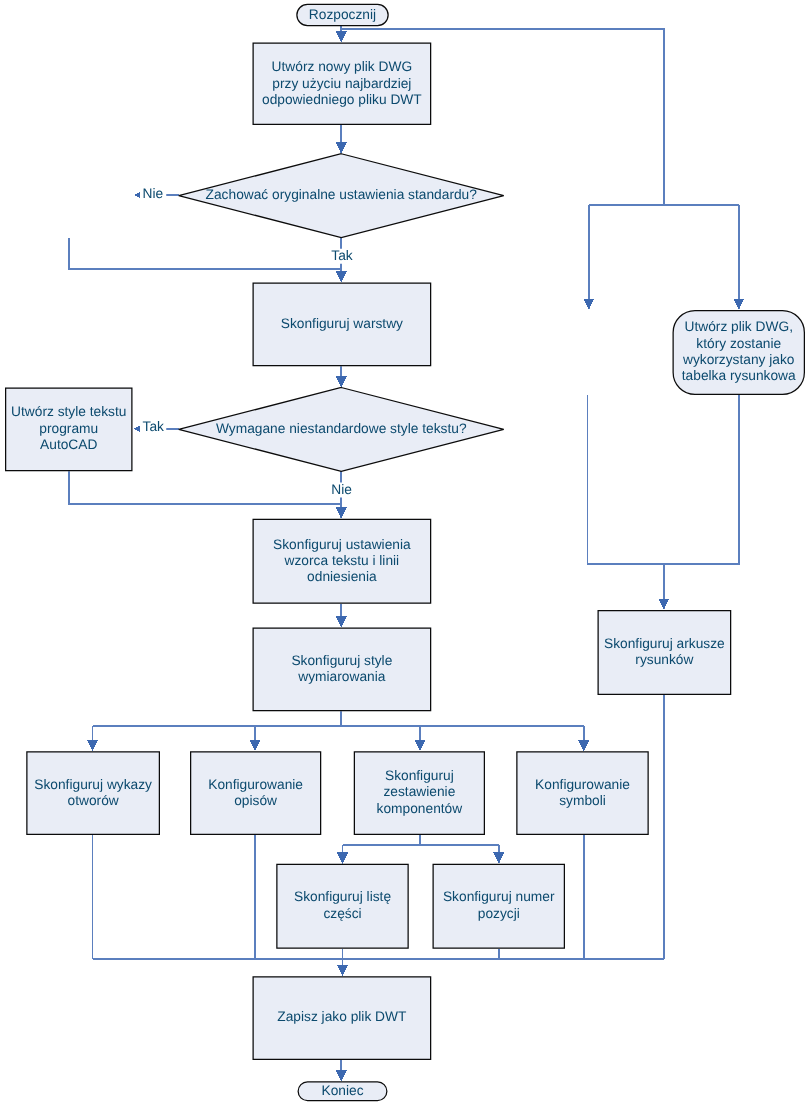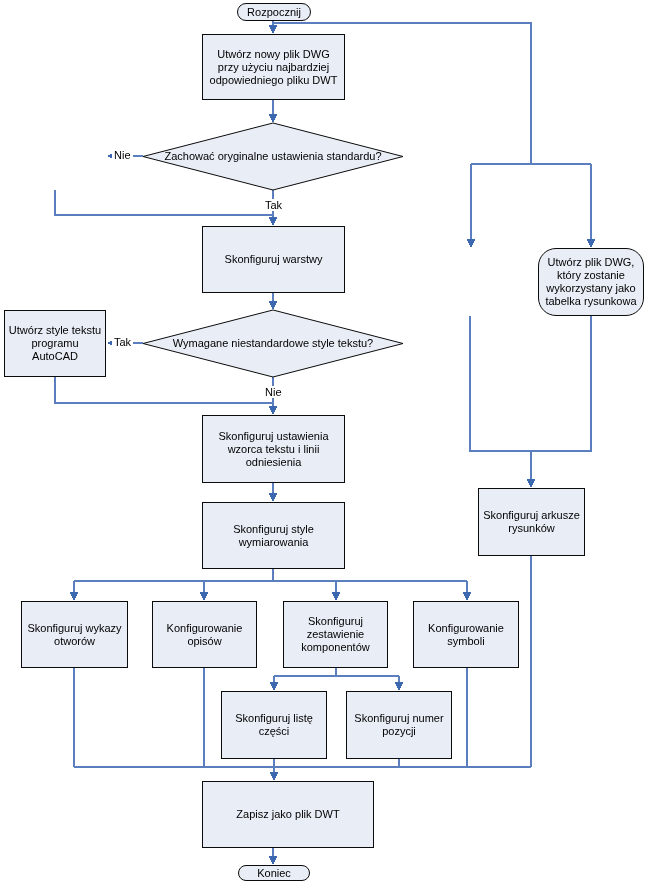--- a/index.html
+++ b/index.html
@@ -1,19 +1,19 @@
 <!DOCTYPE html>
 <html lang="pl"><head>
 <meta charset="utf-8">
 <title>Flowchart</title>
 <style>
   html,body{margin:0;padding:0;background:#fff;}
   #stage{
     position:relative;width:645px;height:885px;background:#fff;overflow:hidden;
-    font-family:"Liberation Sans","DejaVu Sans",sans-serif;color:#000000;
+    font-family:"Liberation Sans","DejaVu Sans",sans-serif;color:#0c4a6e;
   }
   #wires{position:absolute;left:0;top:0;width:645px;height:885px;z-index:1;}
   .node{
     position:absolute;box-sizing:border-box;z-index:2;
     background:#e9edf6;border:1px solid #0b0b0b;
     display:flex;align-items:center;justify-content:center;text-align:center;
     font-size:11px;line-height:13px;padding:2px 3px;
   }
   .terminator{border-radius:10px;z-index:2;}
   .diamond-label{
@@ -138,21 +138,21 @@
   <div class="node" style="left:152px;top:601px;width:105px;height:67px;">Konfigurowanie opisów</div>
 
   <div class="node" style="left:283px;top:601px;width:105px;height:67px;">Skonfiguruj zestawienie komponentów</div>
 
   <div class="node" style="left:413px;top:601px;width:106px;height:67px;">Konfigurowanie symboli</div>
 
   <div class="node" style="left:221px;top:691px;width:106px;height:68px;">Skonfiguruj listę części</div>
 
   <div class="node" style="left:346px;top:691px;width:106px;height:68px;">Skonfiguruj numer pozycji</div>
 
-  <div class="node" style="left:202px;top:781px;width:172px;height:67px;">Zapisz jako plik DWT</div>
+  <div class="node" style="left:202px;top:781px;width:143px;height:67px;">Zapisz jako plik DWT</div>
 
   <div class="node terminator" style="left:238px;top:865px;width:72px;height:16px;">Koniec</div>
 
   <div class="edge-label" style="left:112px;top:149px;">Nie</div>
 
   <div class="edge-label" style="left:263px;top:199px;">Tak</div>
 
   <div class="edge-label" style="left:112px;top:336px;">Tak</div>
 
   <div class="edge-label" style="left:263px;top:386px;">Nie</div>

